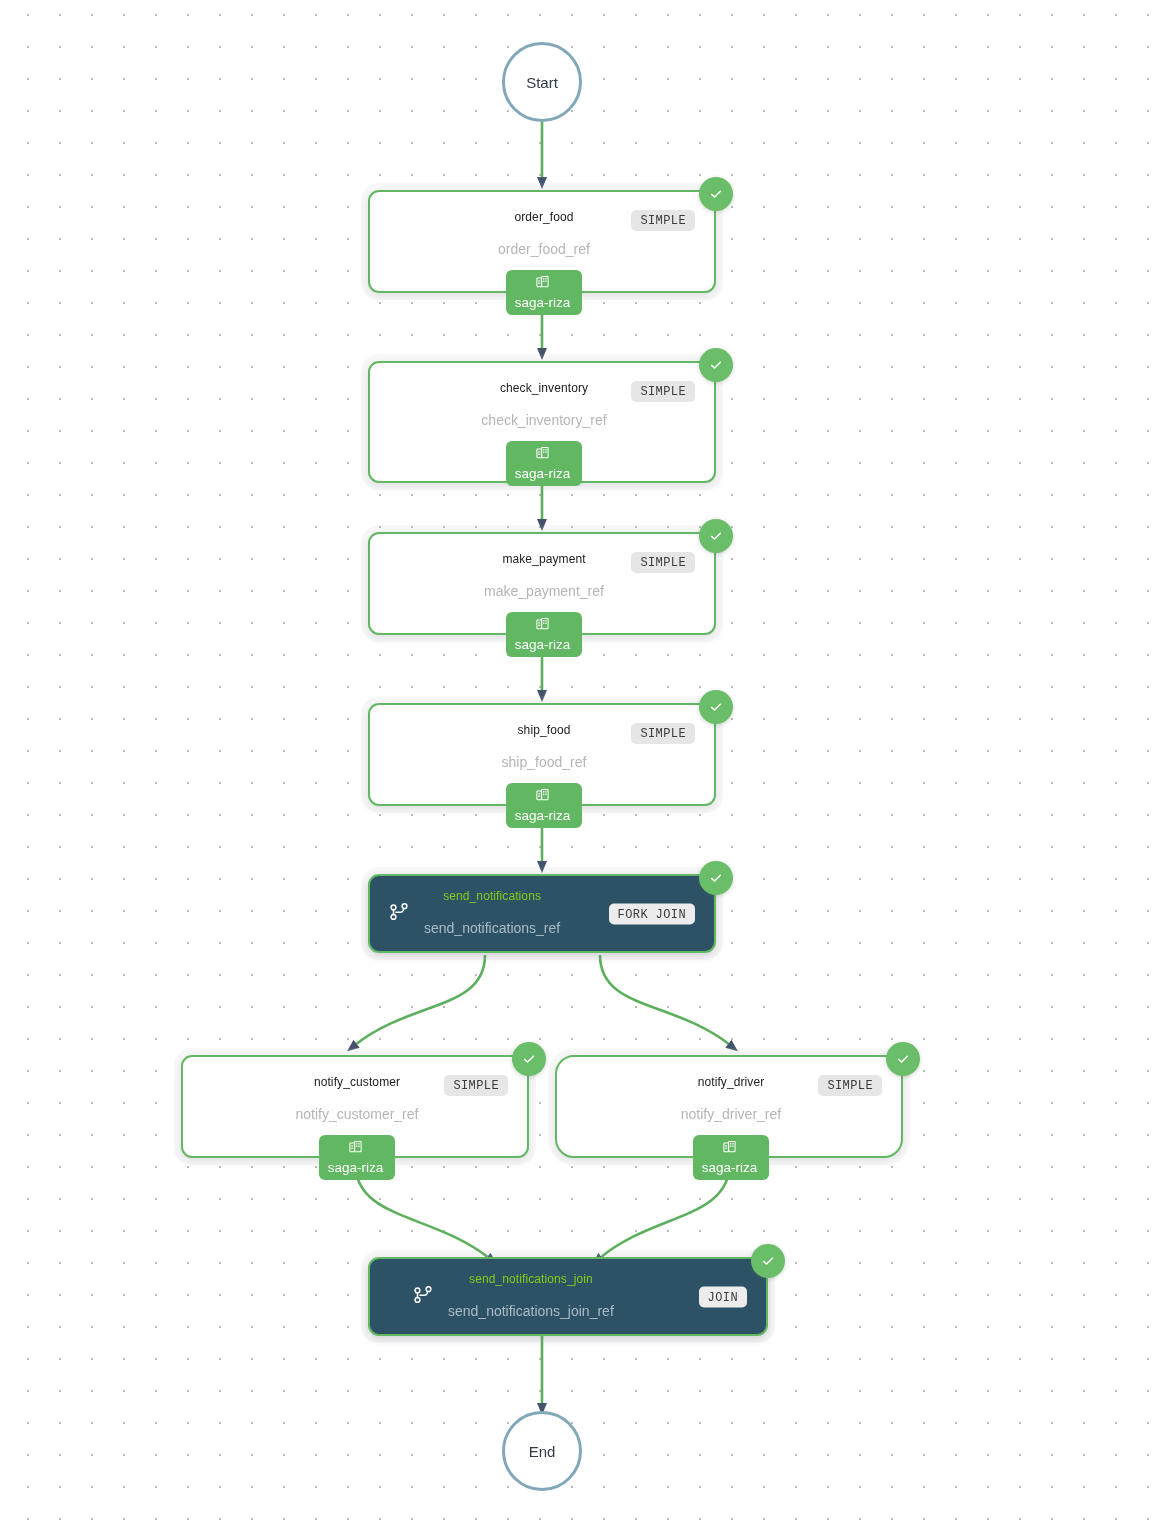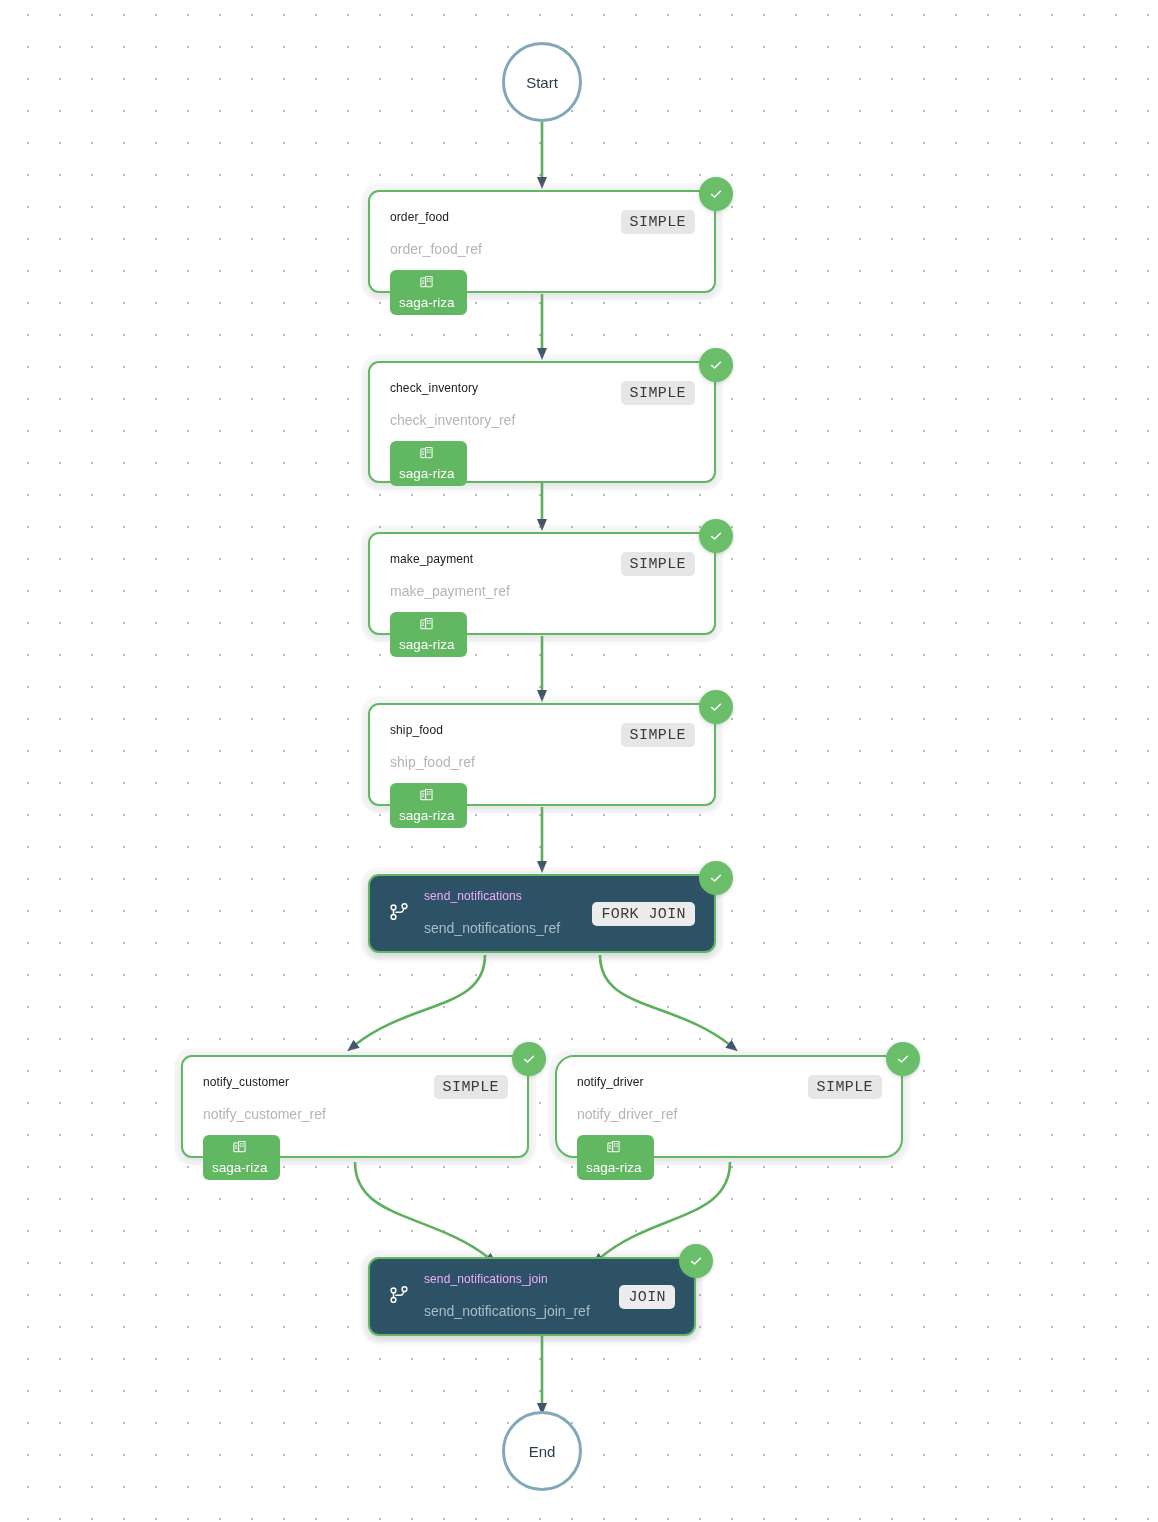--- a/index.html
+++ b/index.html
@@ -14,20 +14,21 @@
   #canvas {
     position: relative;
     width: 1158px;
     height: 1522px;
     overflow: hidden;
     background-color: #ffffff;
     background-image:
       radial-gradient(circle at 1px 1px, #b9b9bd 1.05px, rgba(255,255,255,0) 1.3px);
     background-size: 32px 32px;
     background-position: 27px 14px;
+    text-align: center;
   }
 
   #edges {
     position: absolute;
     left: 0;
     top: 0;
     width: 1158px;
     height: 1522px;
     pointer-events: none;
   }
@@ -84,33 +85,33 @@
     color: #212121;
     letter-spacing: 0.1px;
     line-height: 1.25;
   }
   .node-ref {
     font-size: 14px;
     color: #b5b5b5;
     margin-top: 16px;
     line-height: 1.25;
   }
-  .node.dark .node-title { color: #f0abfc; }
+  .node.dark .node-title { color: #84cc16; }
   .node.dark .node-ref   { color: #a9bcc7; }
 
   
   .type-pill {
     position: absolute;
     top: 18px;
     right: 19px;
     background: #e6e6e6;
     color: #3b3b3b;
     border-radius: 5px;
     font-family: "Liberation Mono", "DejaVu Sans Mono", monospace;
-    font-size: 15px;
+    font-size: 12px;
     letter-spacing: 0.4px;
     padding: 5px 9px 4px;
     line-height: 1;
     white-space: nowrap;
   }
   .node.dark .type-pill {
     top: 50%;
     transform: translateY(-50%);
     background: #ececec;
   }
@@ -387,21 +388,21 @@
     </div>
     <div class="status-badge" style="right:-19px; top:-15px;">
       <span>
         <svg width="16" height="16" viewBox="0 0 20 20">
           <path d="M4.5 10.5 L8.2 13.8 L15.5 6.6" fill="none" stroke="#ffffff" stroke-width="1.8" stroke-linecap="round" stroke-linejoin="round"></path>
         </svg>
       </span>
     </div>
   </div>
 
-  <div class="node dark" style="left:368px; top:1257px; width:328px; height:79px;">
+  <div class="node dark" style="left:368px; top:1257px; width:400px; height:79px;padding-left:24px;">
     <div class="node-inner">
       <span class="fork-icon">
         <svg width="22" height="22" viewBox="0 0 24 24">
           <circle cx="6" cy="7" r="2.6" fill="none" stroke="#ffffff" stroke-width="1.6"></circle>
           <circle cx="6" cy="17.4" r="2.6" fill="none" stroke="#ffffff" stroke-width="1.6"></circle>
           <circle cx="18" cy="5.6" r="2.6" fill="none" stroke="#ffffff" stroke-width="1.6"></circle>
           <path d="M6 9.6 L6 14.8" fill="none" stroke="#ffffff" stroke-width="1.6" stroke-linecap="round"></path>
           <path d="M8.6 12.2 L13.4 12.2 Q15.8 12.2 16.6 10 L17.2 8.2" fill="none" stroke="#ffffff" stroke-width="1.6" stroke-linecap="round"></path>
         </svg>
       </span>

